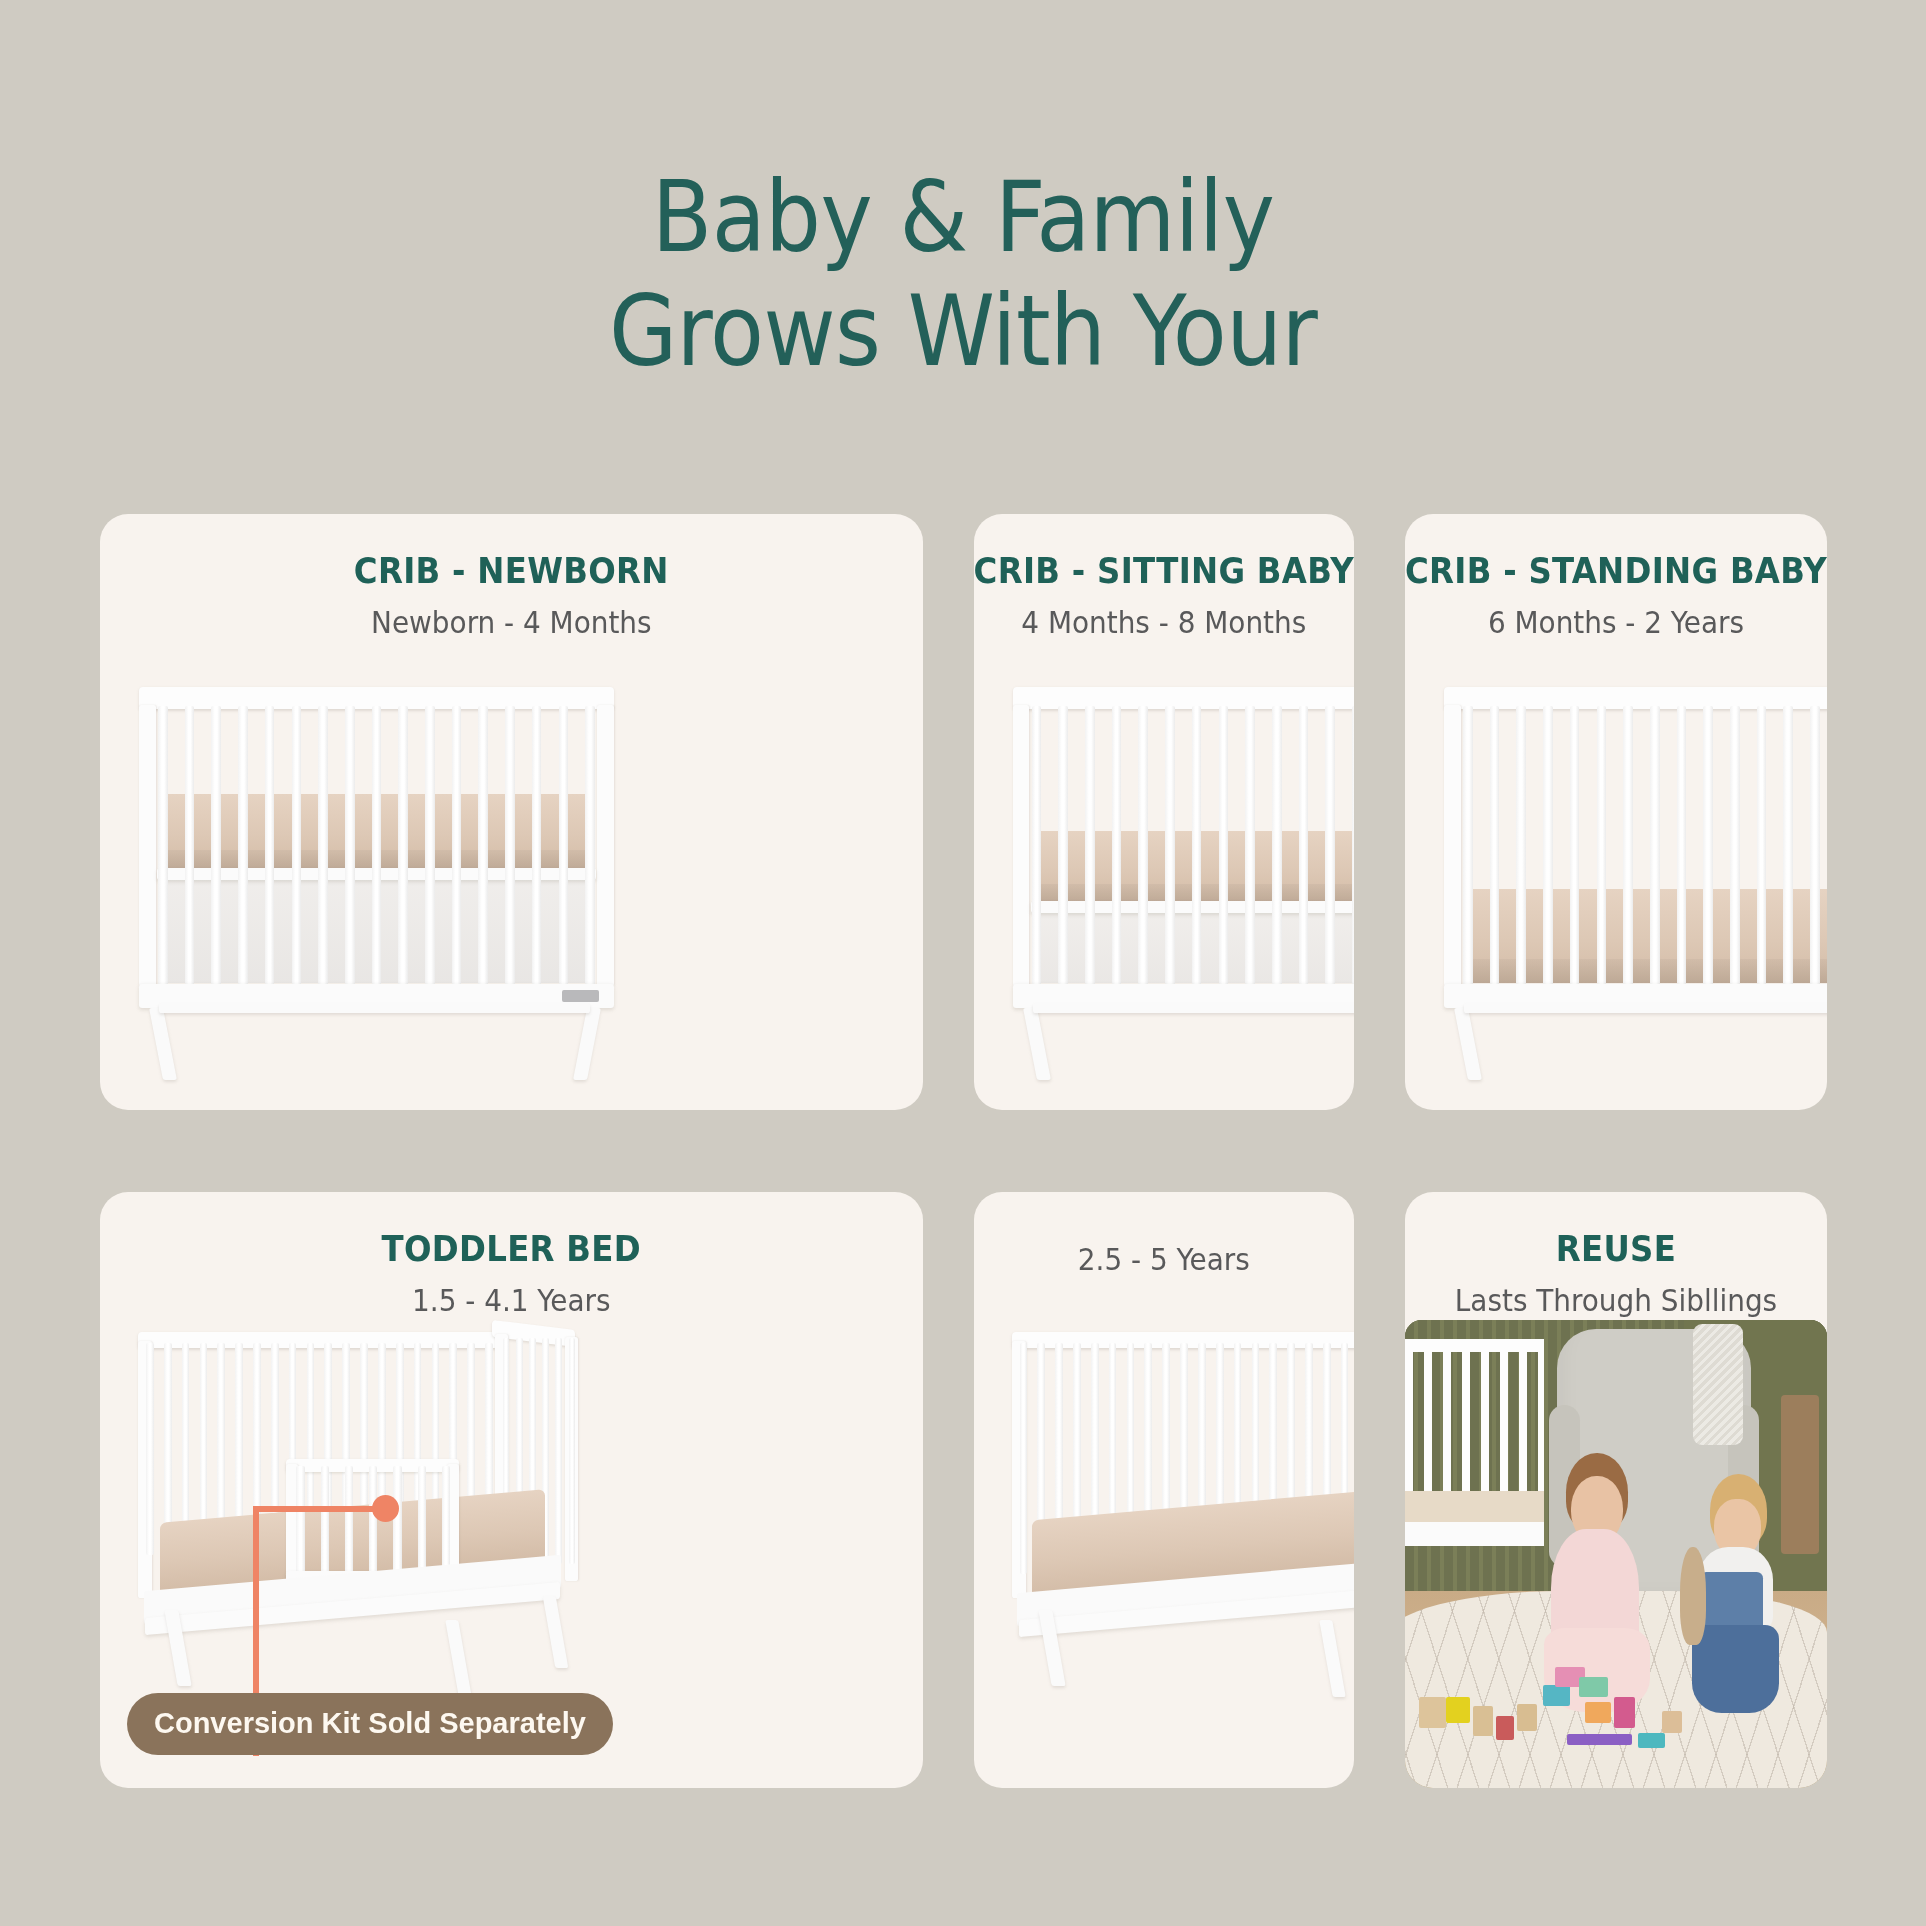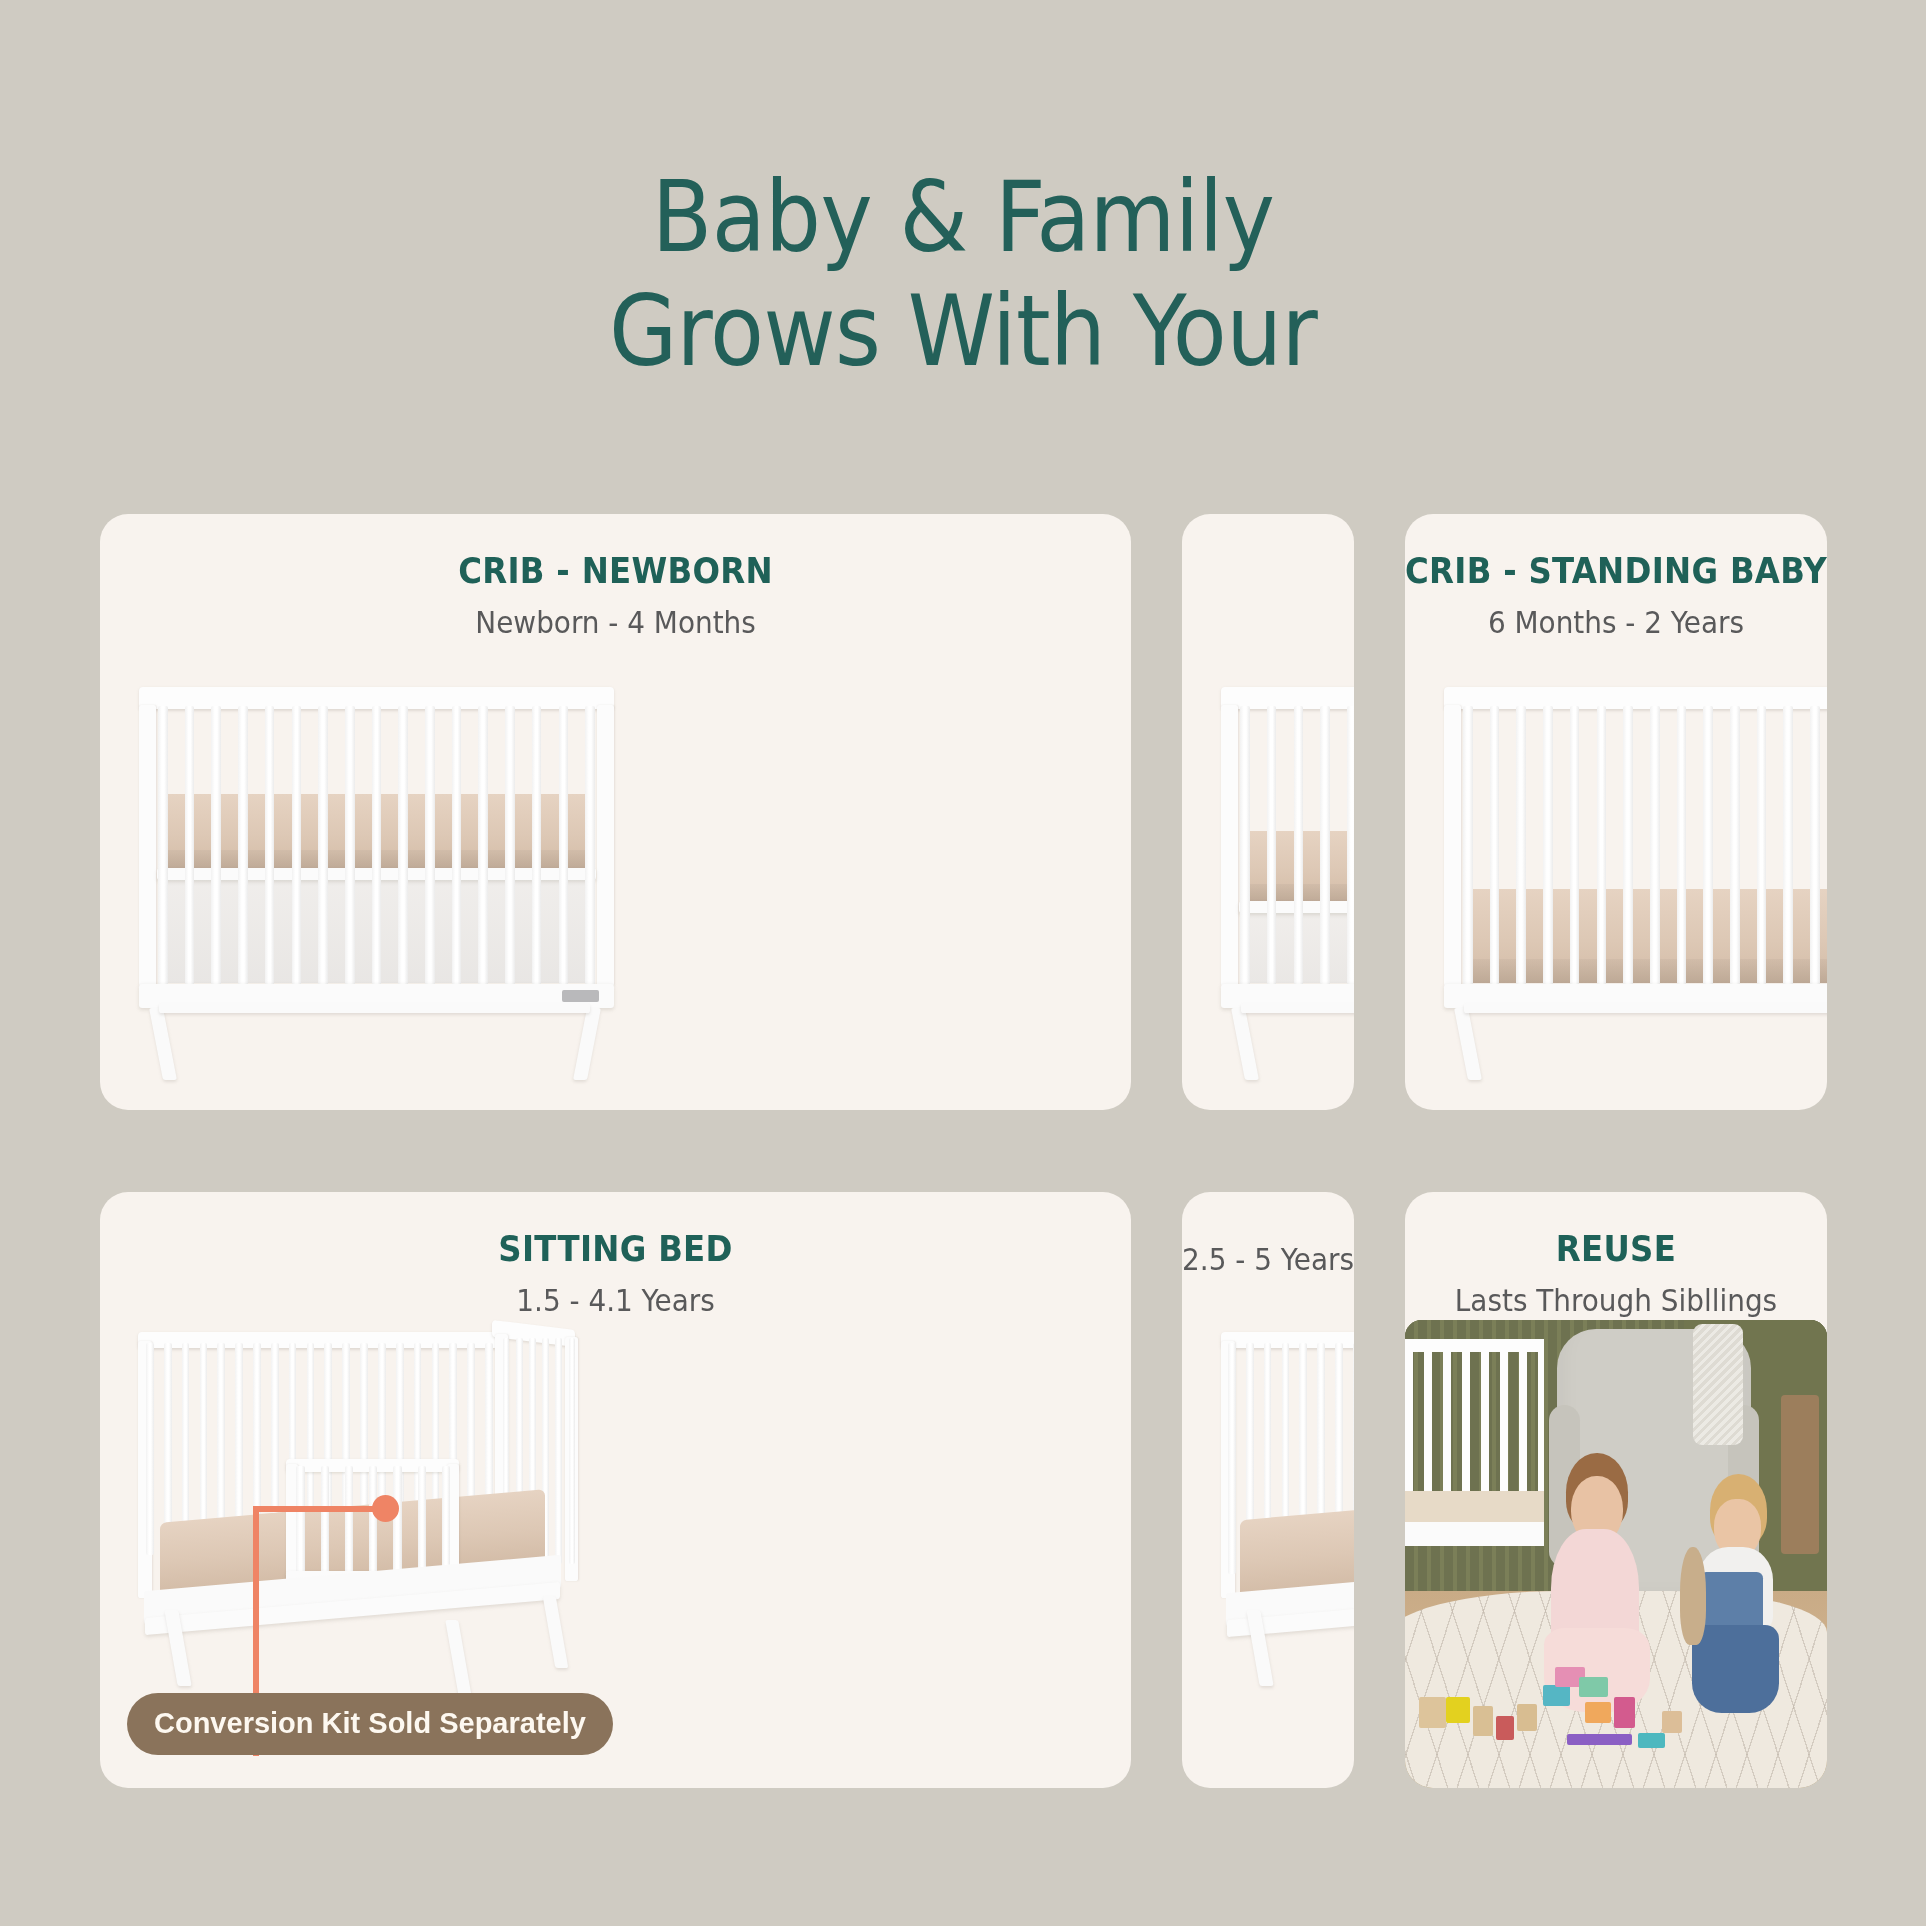--- a/index.html
+++ b/index.html
@@ -271,20 +271,24 @@
         <div class="logo-tag" style="right:15.4px;top:303px;"></div>
       </div>
 
       <div class="leg" style="left:56px;top:366px;width:14px;height:72px;transform:skewX(11deg);border-radius:2.6px;"></div>
       <div class="leg" style="left:480px;top:366px;width:14px;height:72px;transform:skewX(-11deg);border-radius:2.6px;"></div>
       <div class="leg" style="left:59px;top:361px;width:431px;height:10.3px;border-radius:2.6px;"></div>
     </div>
   </div>
 
   <div class="card r1">
+    <div class="card-head">
+      <span class="card-title">CRIB - SITTING BABY</span>
+      <span class="card-sub">4 Months - 8 Months</span>
+    </div>
     <div class="stage">
       <div class="crib" style="left:39px;top:45px;width:475px;height:321px;">
         <div class="rail-top" style="left:0;top:0;width:475px;height:22px;"></div>
         <div class="post" style="left:0;top:18px;width:16.7px;height:281px;"></div>
         <div class="post" style="right:0;top:18px;width:16.7px;height:281px;"></div>
         <div class="under" style="left:19px;top:223px;width:437px;height:73px;opacity:.5;"></div>
 
         <div class="mattress" style="left:22px;top:144px;width:431px;height:72px;">
           <div class="mattress-edge"></div>
         </div>
@@ -354,21 +358,21 @@
         <div class="logo-tag" style="right:15.4px;top:303px;"></div>
       </div>
       <div class="leg" style="left:56px;top:366px;width:14px;height:72px;transform:skewX(11deg);border-radius:2.6px;"></div>
       <div class="leg" style="left:480px;top:366px;width:14px;height:72px;transform:skewX(-11deg);border-radius:2.6px;"></div>
       <div class="leg" style="left:59px;top:361px;width:431px;height:10.3px;border-radius:2.6px;"></div>
     </div>
   </div>
 
   <div class="card r2">
     <div class="card-head">
-      <span class="card-title">SITTING BED</span>
+      <span class="card-title">TODDLER BED</span>
       <span class="card-sub">1.5 - 4.1 Years</span>
     </div>
     <div class="stage">
       <div class="crib" style="left:32px;top:7.7px;width:449px;height:302px;">
 
         <div class="rail-top" style="left:6.4px;top:3.9px;width:360px;height:16.7px;"></div>
         <div class="post" style="left:6.4px;top:13px;width:14px;height:257px;"></div>
         <div class="slats" style="left:14px;top:15.4px;width:347px;height:212px;">
           <div class="slat" style="width:7.7px"></div>
             <div class="slat" style="width:7.7px"></div>

